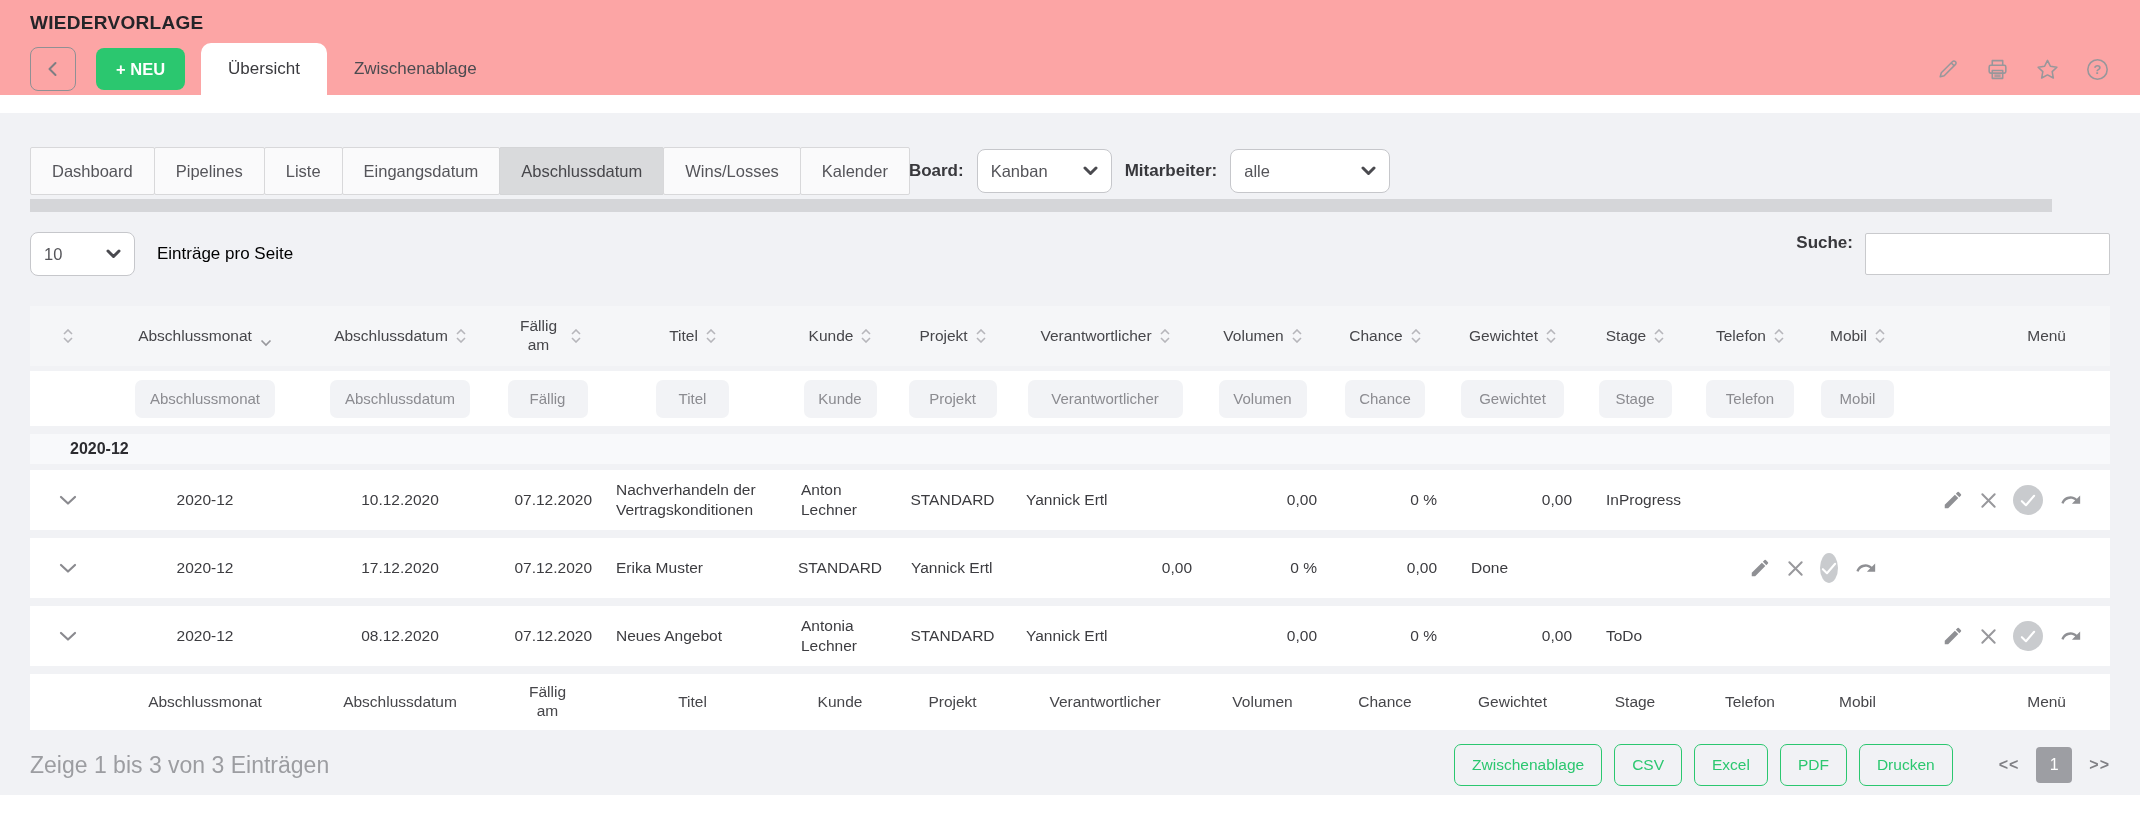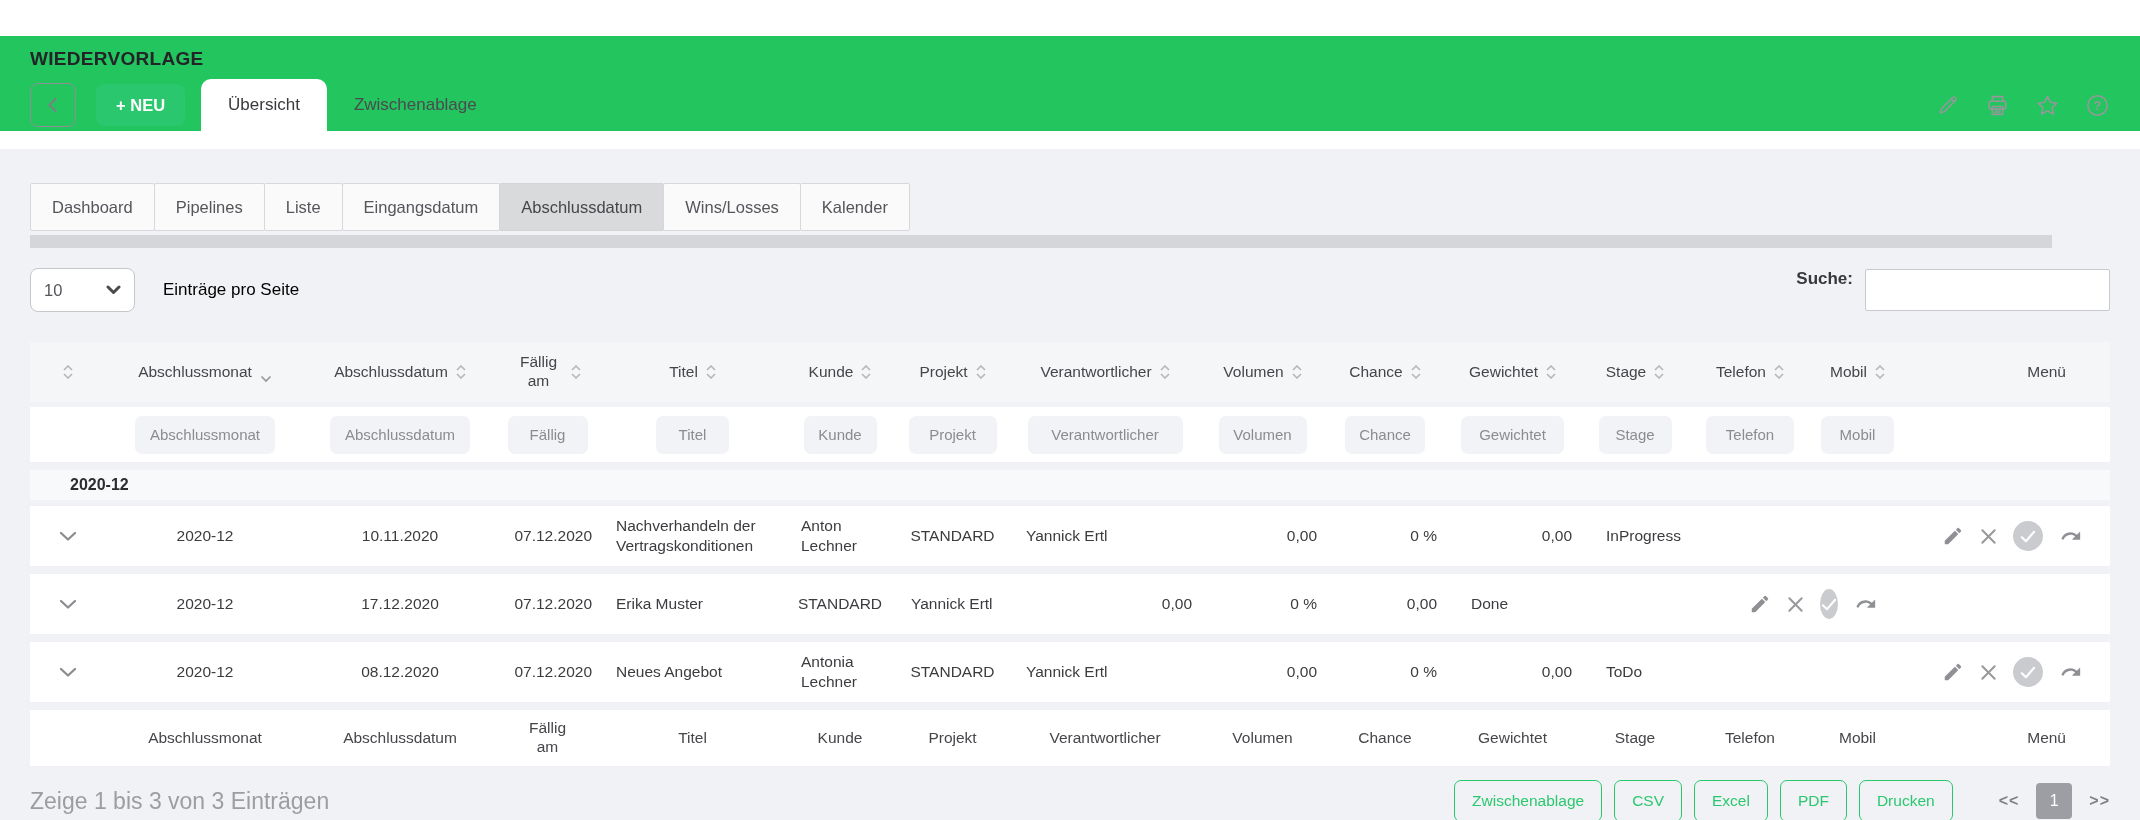--- a/index.html
+++ b/index.html
@@ -3,21 +3,21 @@
 <meta charset="utf-8">
 <style>
   * { box-sizing: border-box; }
   html,body { margin:0; padding:0; }
   body {
     width:2140px; height:820px; overflow:hidden;
     font-family:"Liberation Sans", sans-serif;
     background:#ffffff; color:#3c3c40;
   }
   
-  .top-strip { height:95px; background:#22c55e; padding:12px 30px 0; position:relative;margin-top:36px; }
+  .top-strip { height:95px; background:#fca5a5; padding:12px 30px 0; position:relative; }
   .page-title { font-size:19px; font-weight:bold; color:#242428; letter-spacing:.3px; }
   .toolbar-row { position:absolute; left:30px; right:30px; bottom:0; height:52px;
                  display:flex; align-items:center; }
   .back-btn { width:46px; height:44px; border:1.5px solid #8f9094; border-radius:8px;
               background:transparent; display:flex; align-items:center; justify-content:center;
               padding:0; cursor:pointer; margin-right:20px; }
   .new-btn { height:42px; padding:0 20px; background:#2bc76f; border:none; border-radius:8px;
              color:#fff; font-weight:bold; font-size:16.5px; font-family:inherit;
              cursor:pointer; margin-right:16px; }
   .top-tab { font-size:17px; color:#4b4b50; padding:0 27px; height:52px;
@@ -34,21 +34,21 @@
           background:#fafafb; border:1px solid #d8d8da; margin-right:-1px;
           font-size:16.5px; color:#55555a; border-radius:2px; cursor:pointer; white-space:nowrap; }
   .vtab.active { background:#d9dadc; border-color:#d4d5d7; color:#47474b; }
   .board-group { display:flex; align-items:center; gap:13px; }
   .lbl-bold { font-weight:bold; font-size:17px; color:#38383c; white-space:nowrap; }
   .selectbox { height:44px; border:1.5px solid #c6c7cb; border-radius:8px; background:#fff;
                display:flex; align-items:center; justify-content:space-between;
                padding:0 13px; font-size:16.5px; color:#55555a; cursor:pointer; }
   .hscroll { height:13px; background:#d5d6d9; margin:4px 58px 0 0; }
   .controls-row { display:flex; align-items:center; margin-top:20px; height:44px; }
-  .page-select { width:105px; margin-right:28px; }
+  .page-select { width:105px; margin-right:22px; }
   .entries-label { font-size:17px; color:#000000; }
   .search-group { margin-left:auto; display:flex; align-items:flex-start; gap:12px; }
   .search-input { width:245px; height:42px; border:1.5px solid #c9cacd; border-radius:2px;
                   background:#fff; padding:0 10px; font-size:16px; font-family:inherit; }
   
   .table { margin-top:30px; }
   .trow { display:grid;
           grid-template-columns:75px 200px 190px 105px 185px 110px 115px 190px 125px 120px 135px 110px 120px 95px minmax(0,1fr);
           align-items:center; }
   .thead { background:#f5f6f8; height:60px; margin-bottom:5px; }
@@ -149,20 +149,40 @@
   <div class="tabs-row">
     <div class="view-tabs" id="view-tabs">
         <div class="vtab">Dashboard</div>
         <div class="vtab">Pipelines</div>
         <div class="vtab">Liste</div>
         <div class="vtab">Eingangsdatum</div>
         <div class="vtab active">Abschlussdatum</div>
         <div class="vtab">Wins/Losses</div>
         <div class="vtab">Kalender</div>
       </div>
+    <div class="board-group">
+      <span class="lbl-bold">Board:</span>
+      <div class="selectbox" style="width:135px;">
+        <span>Kanban</span>
+        <span style="display:flex;">
+          <svg width="15" height="10" viewBox="0 0 15 10" fill="none" stroke="#4a4a4f" stroke-width="3" stroke-linecap="round" stroke-linejoin="round">
+              <polyline points="2,2 7.5,7.5 13,2"></polyline>
+            </svg>
+        </span>
+      </div>
+      <span class="lbl-bold">Mitarbeiter:</span>
+      <div class="selectbox" style="width:160px;">
+        <span>alle</span>
+        <span style="display:flex;">
+          <svg width="15" height="10" viewBox="0 0 15 10" fill="none" stroke="#4a4a4f" stroke-width="3" stroke-linecap="round" stroke-linejoin="round">
+              <polyline points="2,2 7.5,7.5 13,2"></polyline>
+            </svg>
+        </span>
+      </div>
+    </div>
   </div>
 
   <div class="hscroll"></div>
 
   <div class="controls-row">
     <div class="selectbox page-select">
       <span>10</span>
       <span style="display:flex;">
         <svg width="15" height="10" viewBox="0 0 15 10" fill="none" stroke="#4a4a4f" stroke-width="3" stroke-linecap="round" stroke-linejoin="round">
             <polyline points="2,2 7.5,7.5 13,2"></polyline>
@@ -379,21 +399,21 @@
     <div id="rows">
         <div class="trow data-row">
           <div class="dcell expand-cell">
             <span class="row-chevron">
               <svg width="18" height="11" viewBox="0 0 18 11" fill="none" stroke="#8a8a8f" stroke-width="2.2" stroke-linecap="round" stroke-linejoin="round">
                 <polyline points="2,2 9,8.5 16,2"></polyline>
               </svg>
             </span>
           </div>
           <div class="dcell al-c" data-key="abschlussmonat">2020-12</div>
-          <div class="dcell al-c" data-key="abschlussdatum">10.11.2020</div>
+          <div class="dcell al-c" data-key="abschlussdatum">10.12.2020</div>
           <div class="dcell al-r" data-key="faellig">07.12.2020</div>
           <div class="dcell al-l" data-key="titel">Nachverhandeln der Vertragskonditionen</div>
           <div class="dcell al-l" data-key="kunde">Anton Lechner</div>
           <div class="dcell al-c" data-key="projekt">STANDARD</div>
           <div class="dcell al-l" data-key="verantwortlicher">Yannick Ertl</div>
           <div class="dcell al-r" data-key="volumen">0,00</div>
           <div class="dcell al-r" data-key="chance">0 %</div>
           <div class="dcell al-r" data-key="gewichtet">0,00</div>
           <div class="dcell al-l" data-key="stage">InProgress</div>
           <div class="dcell al-l" data-key="telefon"></div>

